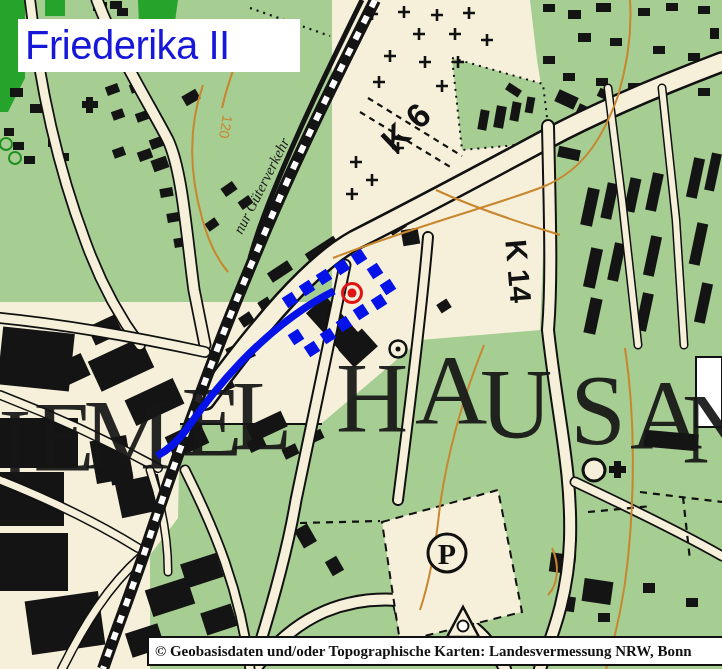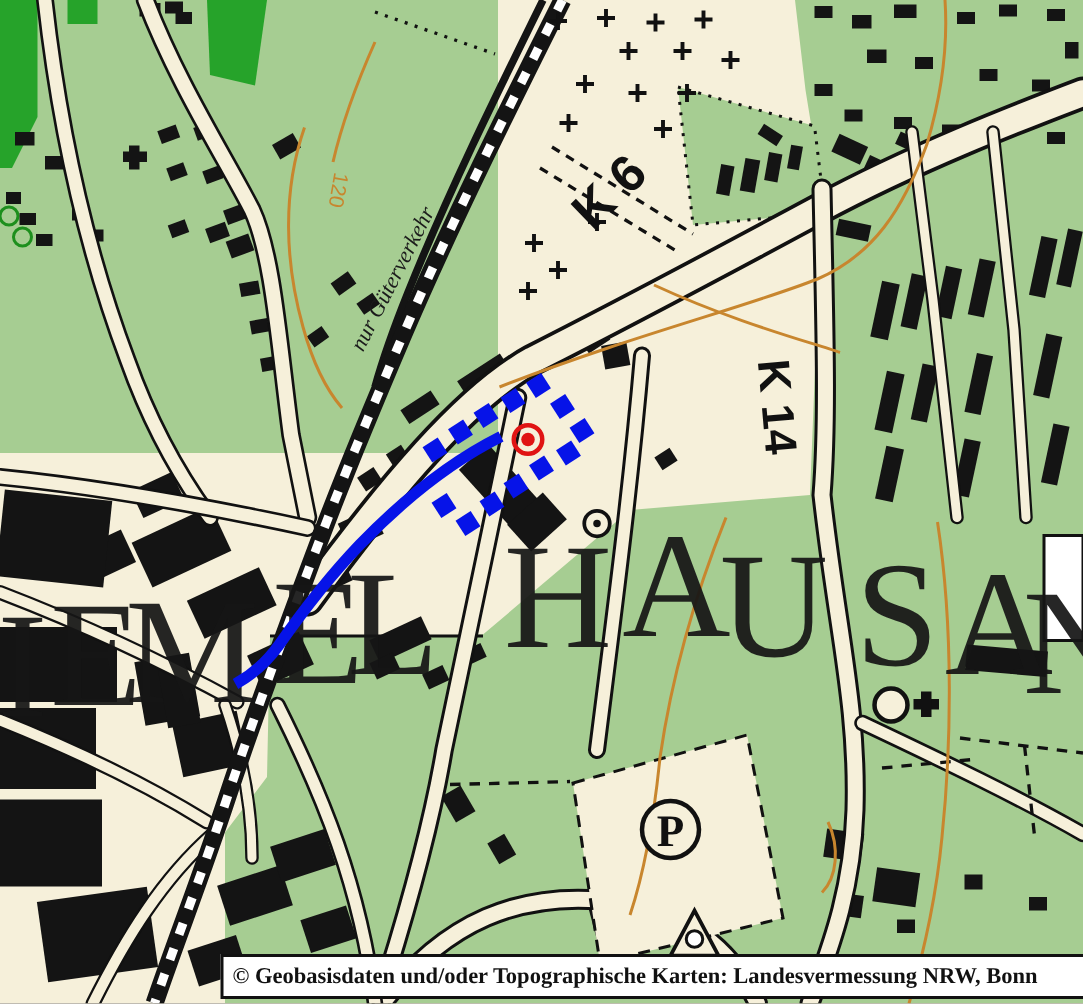--- a/index.html
+++ b/index.html
@@ -328,18 +328,21 @@
           <rect x="306" y="343" width="12" height="12" fill="#0613e8" transform="rotate(-33 312 349)"></rect>
           <rect x="290" y="331" width="12" height="12" fill="#0613e8" transform="rotate(-33 296 337)"></rect>
         </g>
     <g>
       <circle id="marker-ring" r="9.5" fill="none" stroke="#e01414" stroke-width="3" cx="352" cy="293"></circle>
       <circle id="marker-dot" r="4.5" fill="#e01414" cx="352" cy="293"></circle>
     </g>
   </g>
 </svg>
 
+<div id="title-box">
+  <span>Friederika II</span>
+</div>
 
 <div id="attrib">
   <span>© Geobasisdaten und/oder Topographische Karten: Landesvermessung NRW, Bonn</span>
 </div>
 
 </div>
 
 </body></html>

